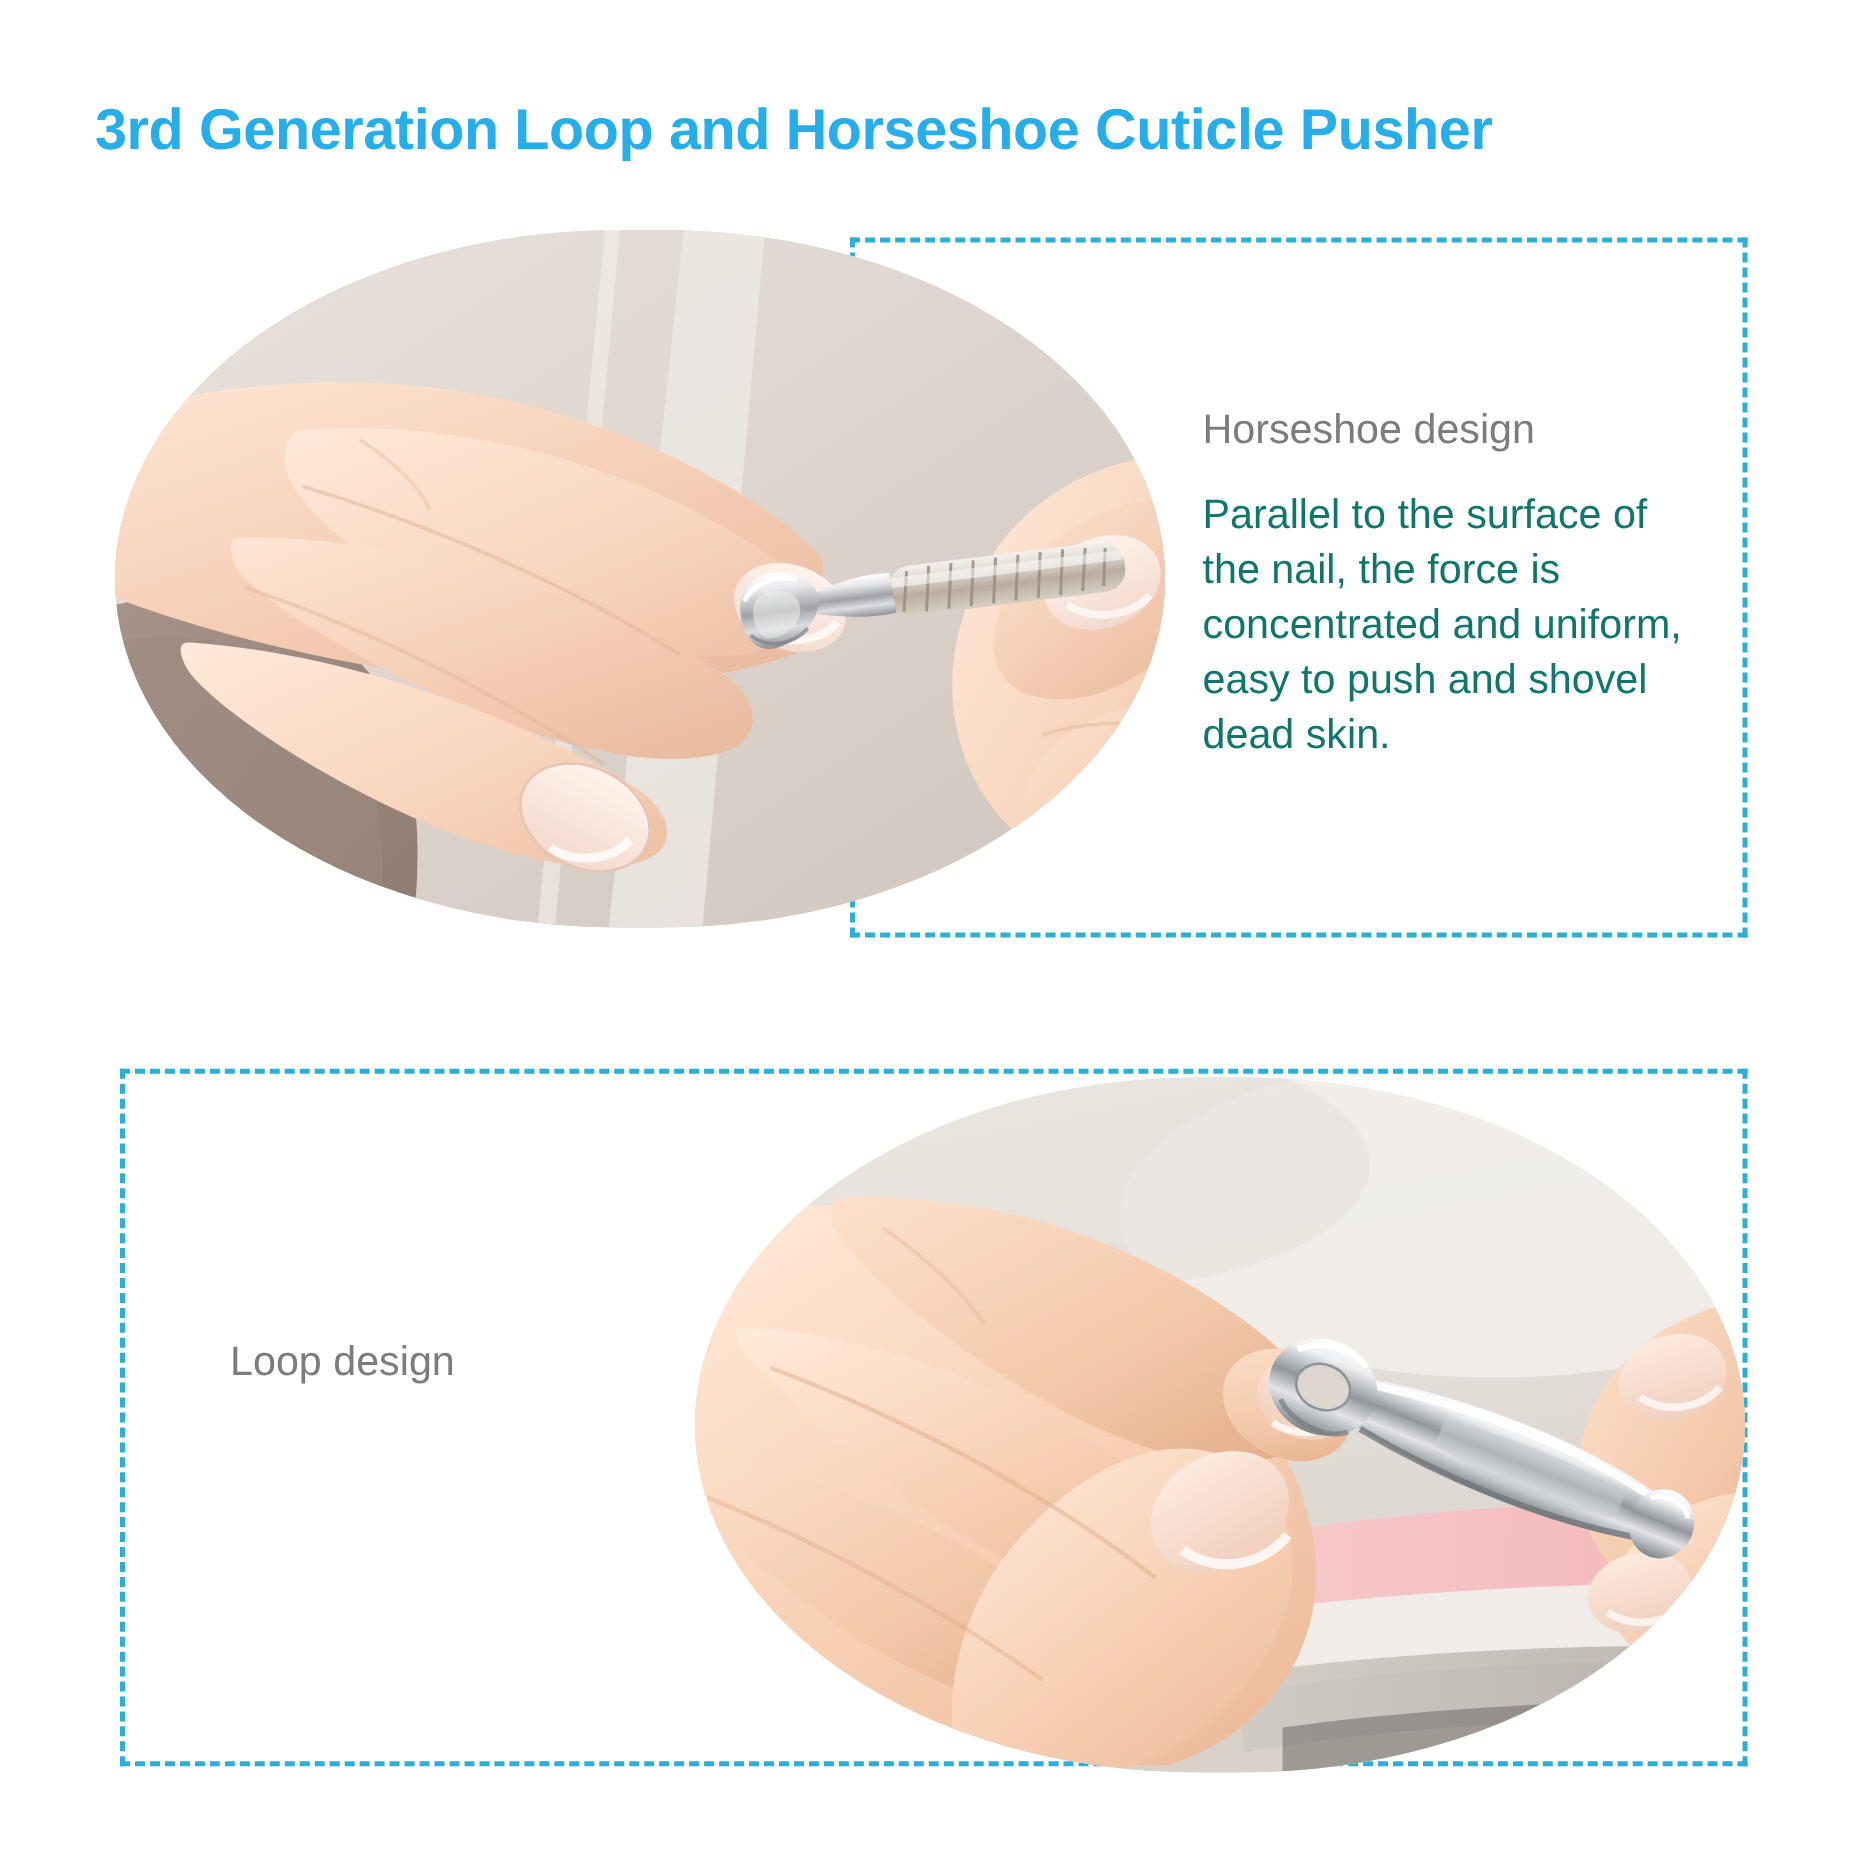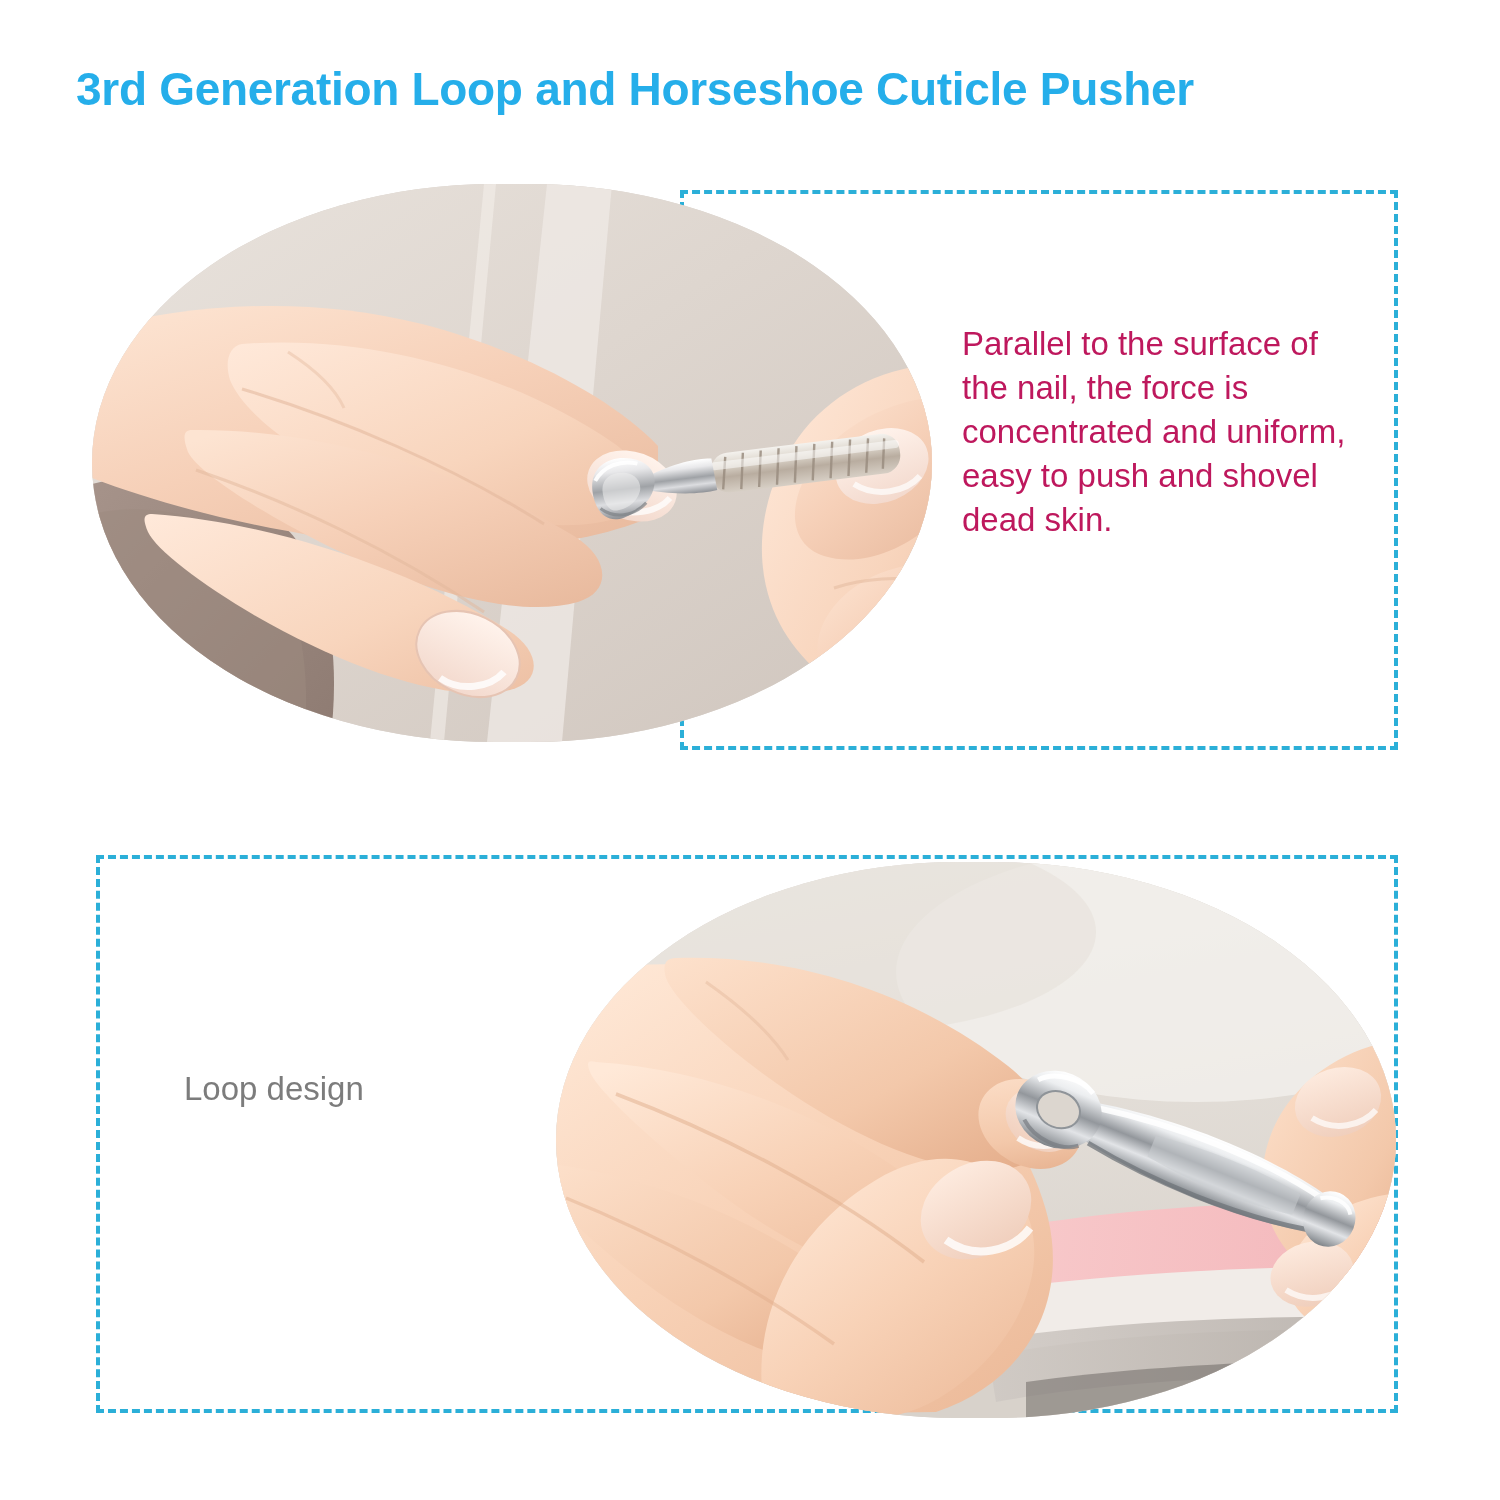--- a/index.html
+++ b/index.html
@@ -18,21 +18,21 @@
   .page {
     position: absolute;
     inset: 0;
     background: #ffffff;
   }
 
   
   .title {
     position: absolute;
     left: 76px;
-    top: 64px;
+    top: 78px;
     width: 1380px;
     font-size: 46px;
     font-weight: bold;
     color: #25AEEA;
     letter-spacing: -0.3px;
     white-space: nowrap;
     line-height: 1.1;
   }
 
   
@@ -96,21 +96,21 @@
   .block-heading {
     font-size: 33px;
     line-height: 1.25;
     color: #7C7C7C;
     margin: 0 0 26px 0;
     font-weight: normal;
   }
   .block-body {
     font-size: 33px;
     line-height: 1.33;
-    color: #be185d;
+    color: #0f766e;
     margin: 0;
     font-weight: normal;
     white-space: pre-line;
   }
 </style>
 </head>
 <body>
 
 <div class="page">
 
@@ -230,20 +230,21 @@
                  C558 316 544 326 528 330 C510 334 500 320 500 300 Z" fill="url(#steelG)"></path>
         <path d="M510 302 C510 288 522 282 536 286 C546 289 550 298 547 306
                  C543 316 532 322 522 322 C513 322 510 312 510 302 Z" fill="#efefef" opacity="0.55"></path>
         <path d="M504 290 C514 276 532 272 548 278" stroke="#ffffff" stroke-width="4" fill="none" opacity="0.9"></path>
         <path d="M506 318 C518 330 538 330 552 318" stroke="#7d8186" stroke-width="3" fill="none" opacity="0.7"></path>
       </g>
     </svg>
   </div>
 
   <div class="text-block" id="text-horseshoe">
+    <p class="block-heading">Horseshoe design</p>
     <p class="block-body">Parallel to the surface of the nail, the force is concentrated and uniform, easy to push and shovel dead skin.</p>
   </div>
 
   <div class="dashed-box" id="panel-bottom-box"></div>
 
   <div class="text-block" id="text-loop">
     <p class="block-heading">Loop design</p>
   </div>
 
   <div class="photo" id="photo-loop">

